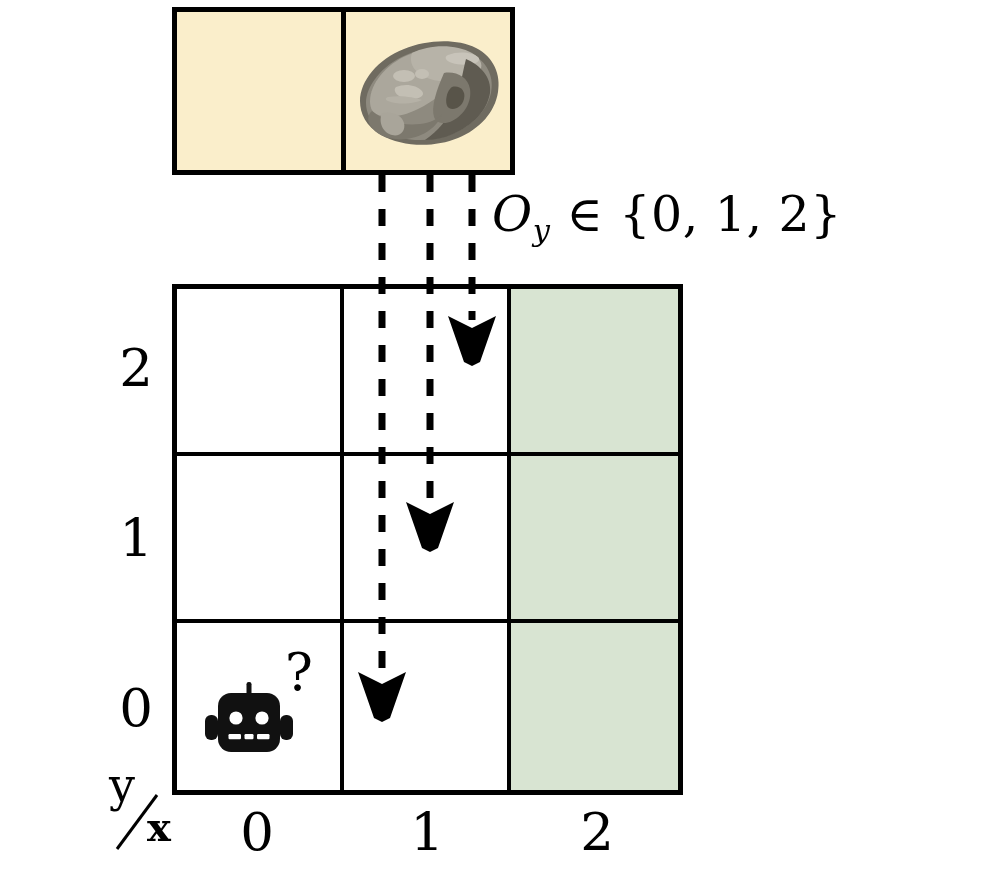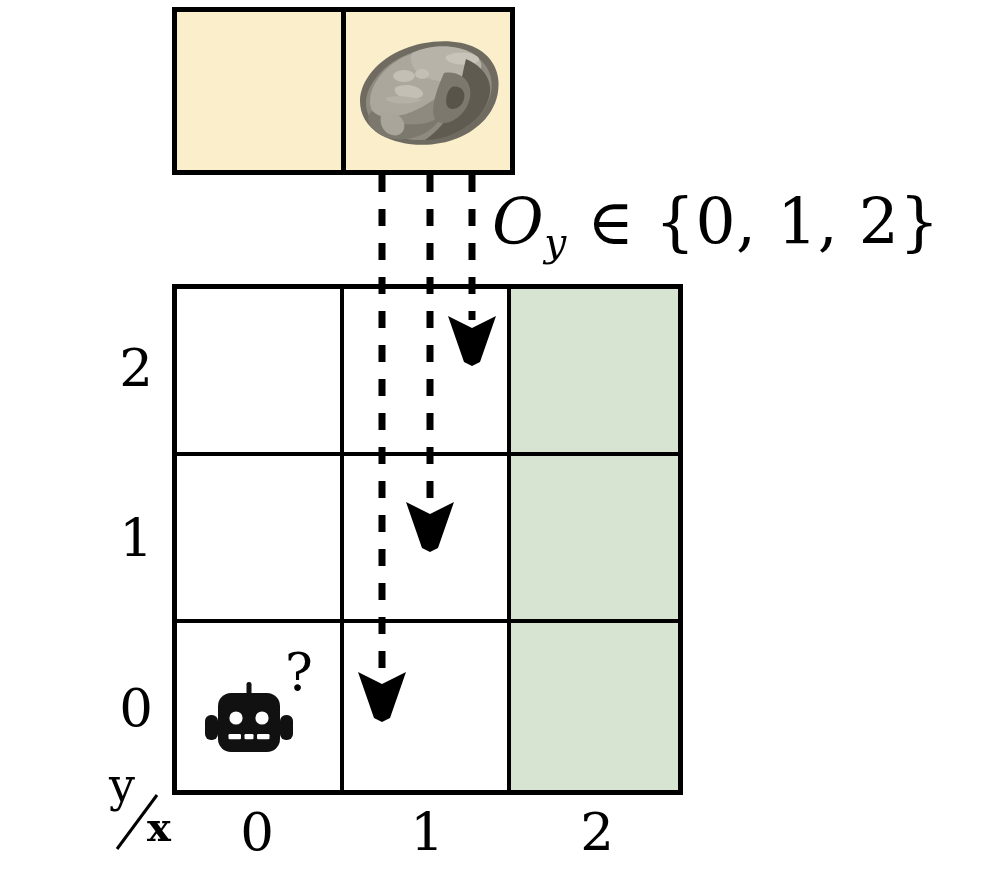--- a/index.html
+++ b/index.html
@@ -45,21 +45,21 @@
     height: 124px;
   }
   #rock-wrap svg { display: block; width: 100%; height: 100%; }
 
   
   #formula {
     position: absolute;
     left: 492px;
     top: 186px;
     font-family: "DejaVu Serif", "Liberation Serif", serif;
-    font-size: 63px;
+    font-size: 49px;
     font-style: italic;
     color: #000;
     white-space: nowrap;
     letter-spacing: 0.5px;
   }
   #formula .up { font-style: normal; }
   #formula .sub {
     font-size: 0.62em;
     vertical-align: -0.32em;
     font-style: italic;

